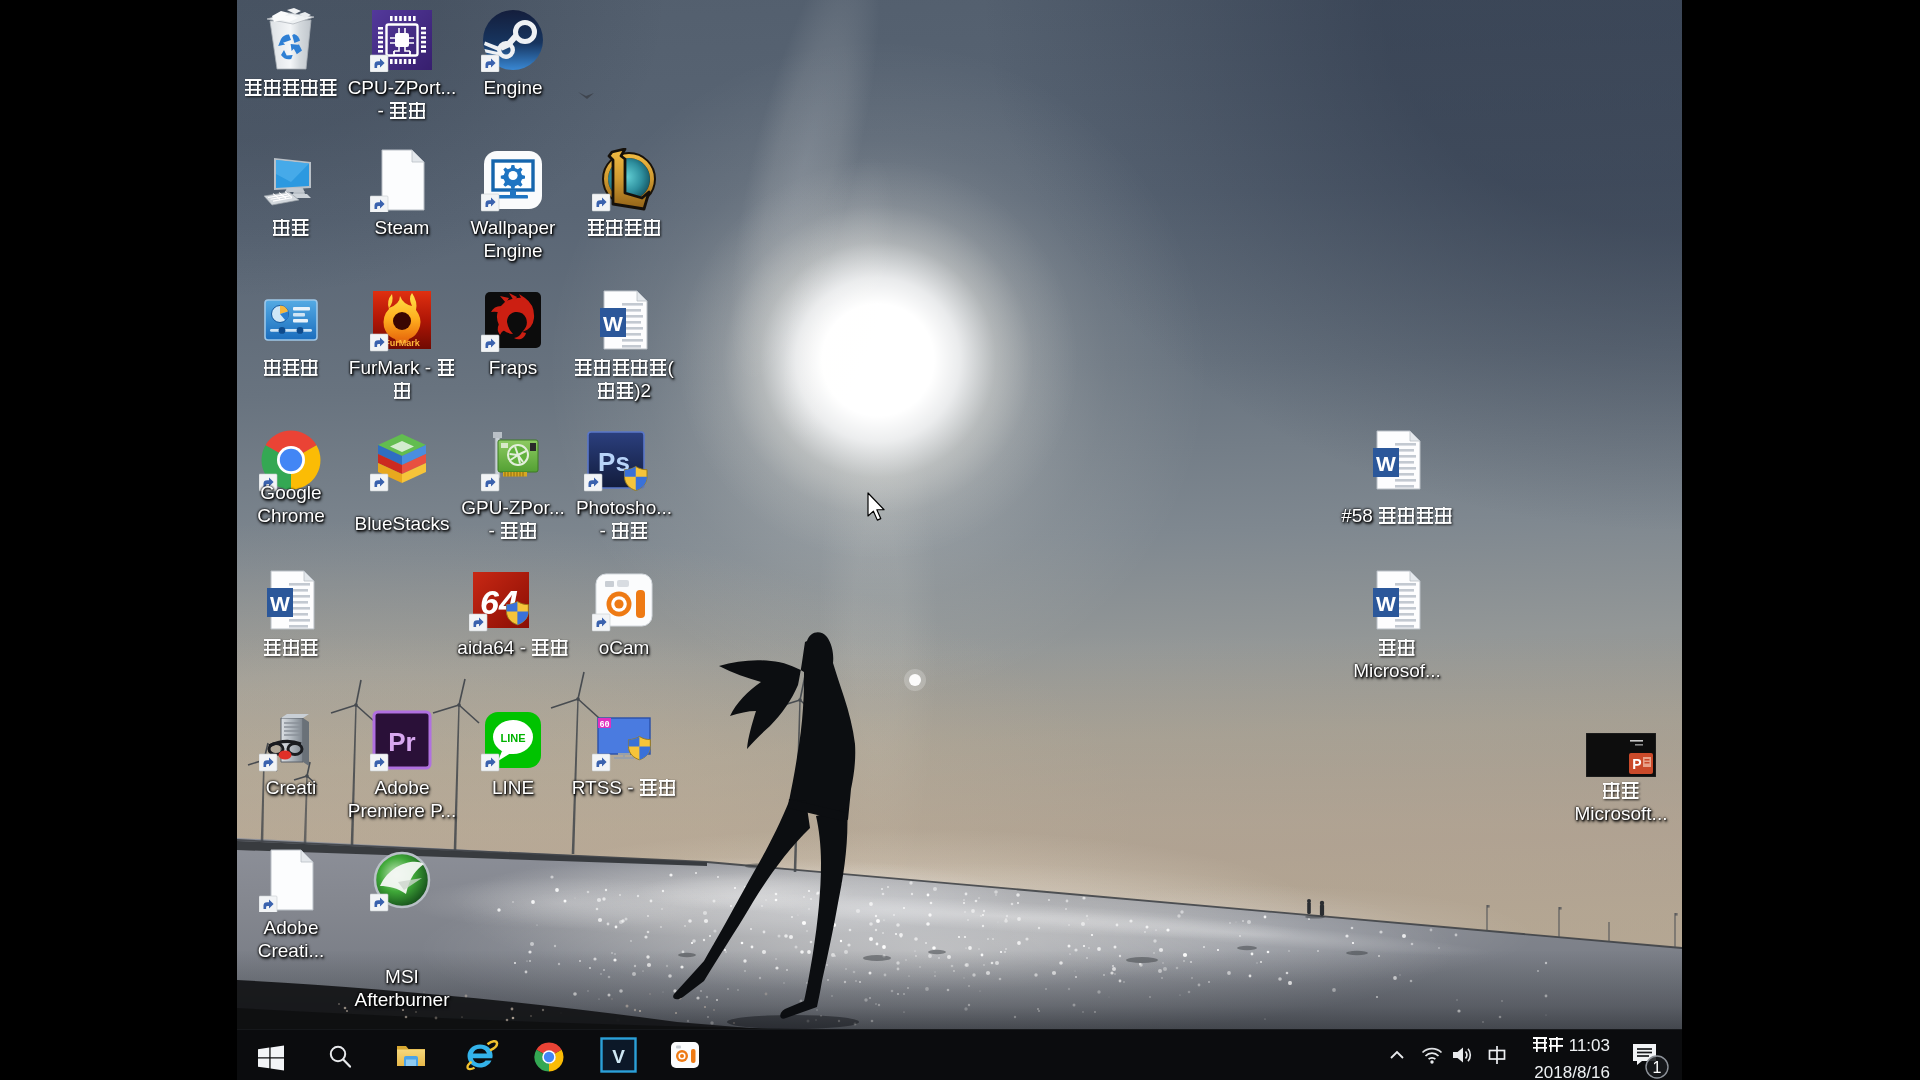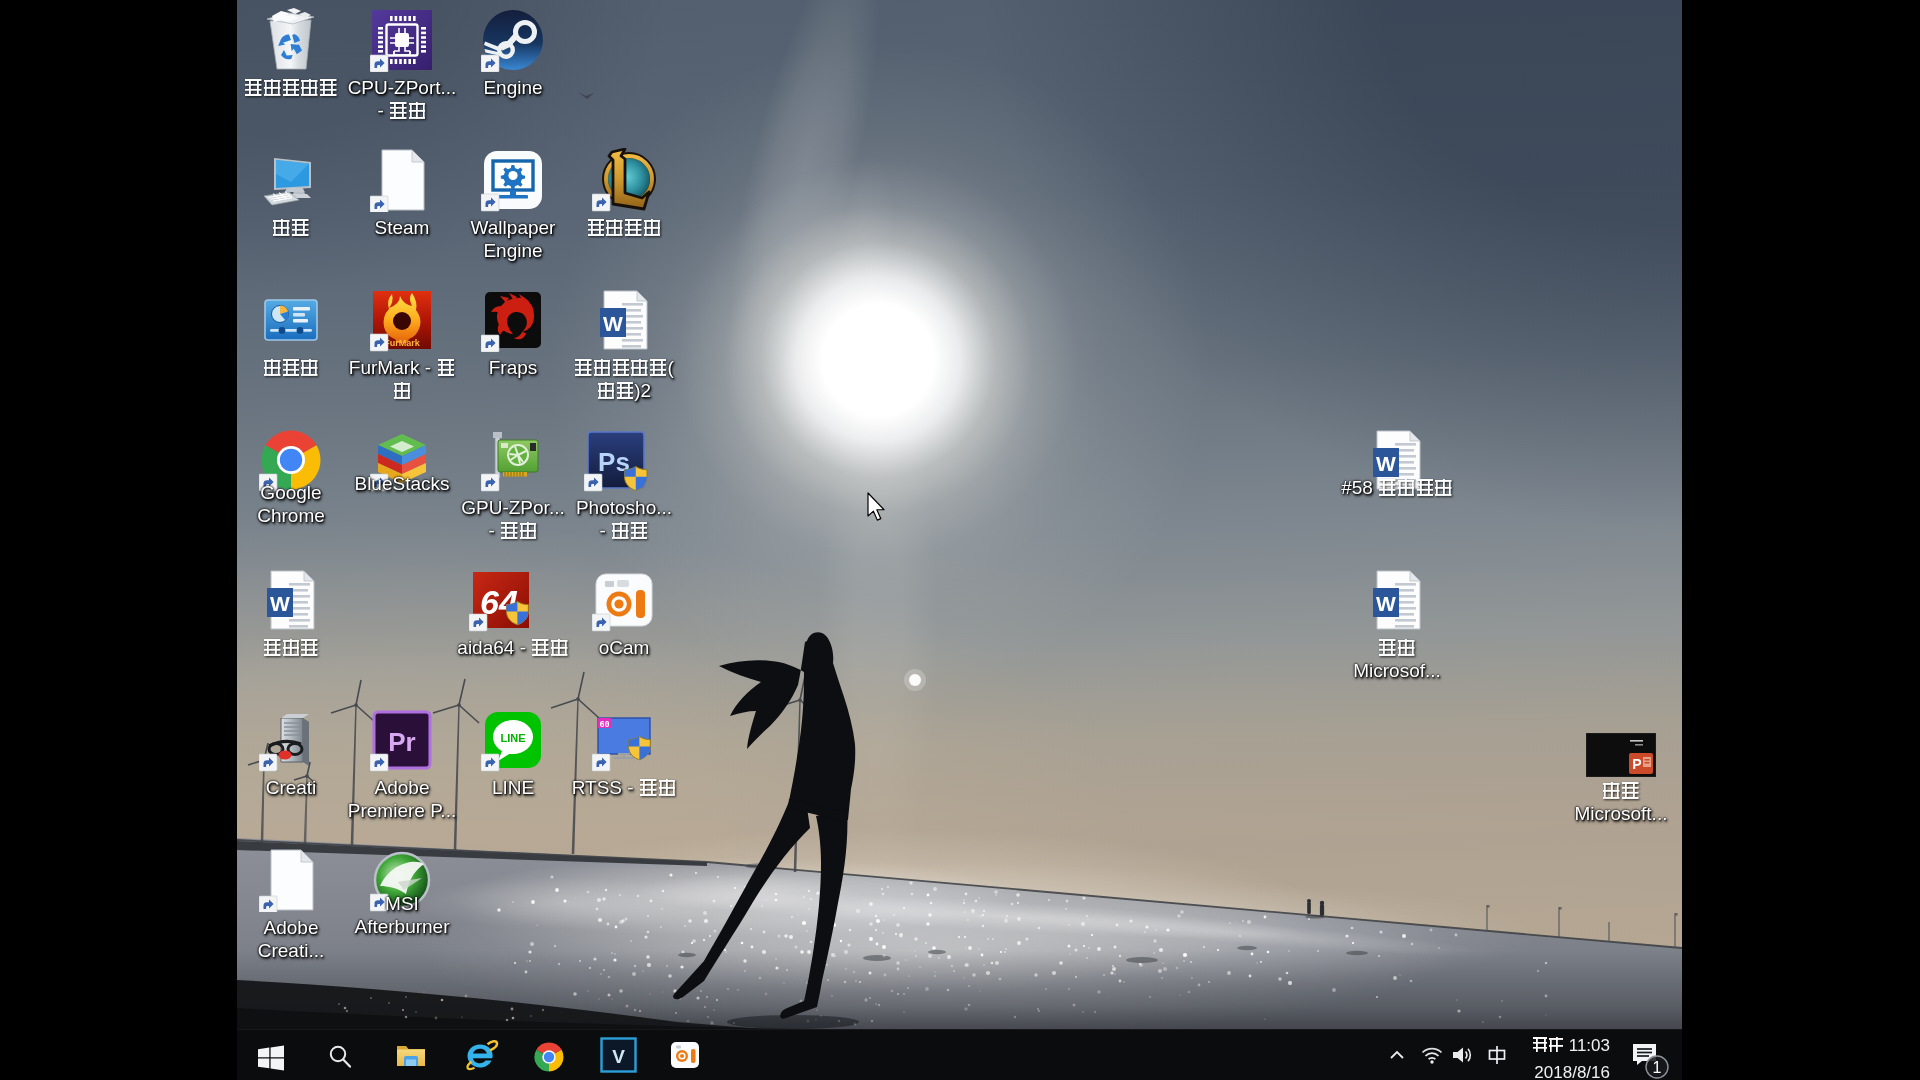--- a/index.html
+++ b/index.html
@@ -1013,33 +1013,33 @@
       <div class="lbl" style="left:211px;top:76px">Engine</div>
       <div class="lbl" style="left:-11px;top:216px"><b class="z2"></b><b class="z"></b></div>
       <div class="lbl" style="left:100px;top:216px">Steam</div>
       <div class="lbl" style="left:211px;top:216px">Wallpaper<br>Engine</div>
       <div class="lbl" style="left:322px;top:216px"><b class="z"></b><b class="z2"></b><b class="z"></b><b class="z2"></b></div>
       <div class="lbl" style="left:-11px;top:356px"><b class="z2"></b><b class="z"></b><b class="z2"></b></div>
       <div class="lbl" style="left:100px;top:356px">FurMark - <b class="z"></b><br><b class="z2"></b></div>
       <div class="lbl" style="left:211px;top:356px">Fraps</div>
       <div class="lbl" style="left:322px;top:356px"><b class="z"></b><b class="z2"></b><b class="z"></b><b class="z2"></b><b class="z"></b>(<br><b class="z2"></b><b class="z"></b>)2</div>
       <div class="lbl" style="left:-11px;top:481px">Google<br>Chrome</div>
-      <div class="lbl" style="left:100px;top:472px">BlueStacks</div>
+      <div class="lbl" style="left:100px;top:512px">BlueStacks</div>
       <div class="lbl" style="left:211px;top:496px">GPU-ZPor...<br>- <b class="z"></b><b class="z2"></b></div>
       <div class="lbl" style="left:322px;top:496px">Photosho...<br>- <b class="z2"></b><b class="z"></b></div>
       <div class="lbl" style="left:-11px;top:636px"><b class="z"></b><b class="z2"></b><b class="z"></b></div>
       <div class="lbl" style="left:211px;top:636px">aida64 - <b class="z"></b><b class="z2"></b></div>
       <div class="lbl" style="left:322px;top:636px">oCam</div>
       <div class="lbl" style="left:-11px;top:776px">Creati</div>
       <div class="lbl" style="left:100px;top:776px">Adobe<br>Premiere P...</div>
       <div class="lbl" style="left:211px;top:776px">LINE</div>
       <div class="lbl" style="left:322px;top:776px">RTSS - <b class="z"></b><b class="z2"></b></div>
       <div class="lbl" style="left:-11px;top:916px">Adobe<br>Creati...</div>
-      <div class="lbl" style="left:100px;top:892px">MSI<br>Afterburner</div>
-      <div class="lbl" style="left:1095px;top:476px">#58 <b class="z"></b><b class="z2"></b><b class="z"></b><b class="z2"></b></div>
+      <div class="lbl" style="left:100px;top:965px">MSI<br>Afterburner</div>
+      <div class="lbl" style="left:1095px;top:504px">#58 <b class="z"></b><b class="z2"></b><b class="z"></b><b class="z2"></b></div>
       <div class="lbl" style="left:1095px;top:636px"><b class="z"></b><b class="z2"></b><br>Microsof...</div>
       <div class="lbl" style="left:1319px;top:779px"><b class="z2"></b><b class="z"></b><br>Microsoft...</div>
     </div>
     <div id="tb"></div>
     <div class="tbi" style="left:258px;top:1045px"><svg width="26" height="26" viewBox="0 0 26 26">
         <g fill="#f2f4f6">
 <path d="M0 4.2 L11.3 2.6 V12.3 H0 Z"></path>
           <path d="M12.6 2.4 L26 0.5 V12.3 H12.6 Z"></path>
 <path d="M0 13.6 H11.3 V23.3 L0 21.7 Z"></path>
           <path d="M12.6 13.6 H26 V25.4 L12.6 23.5 Z"></path>

